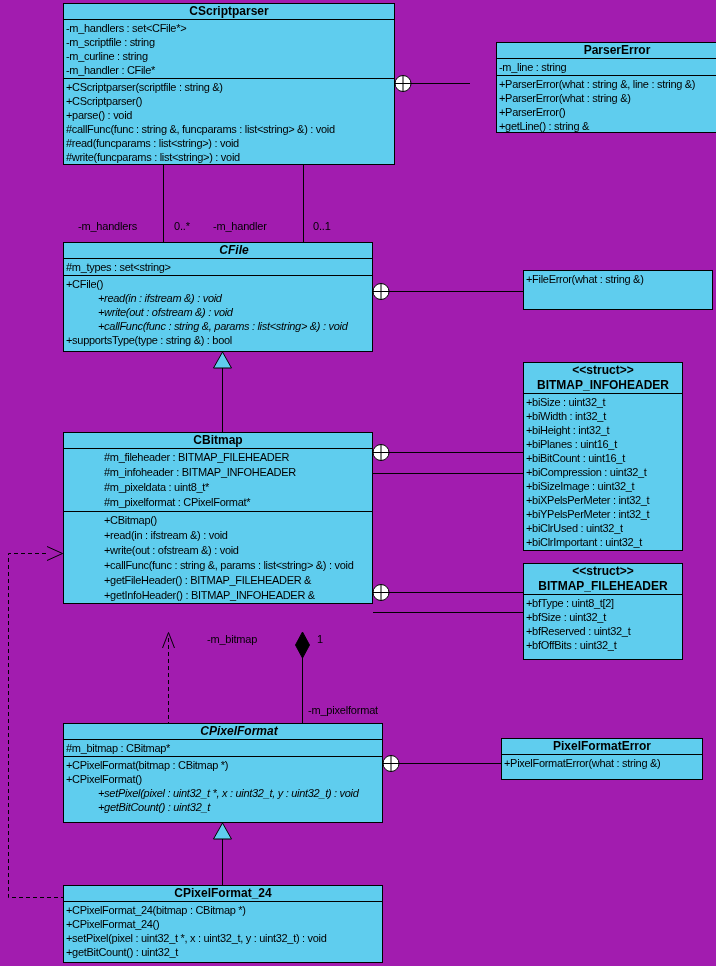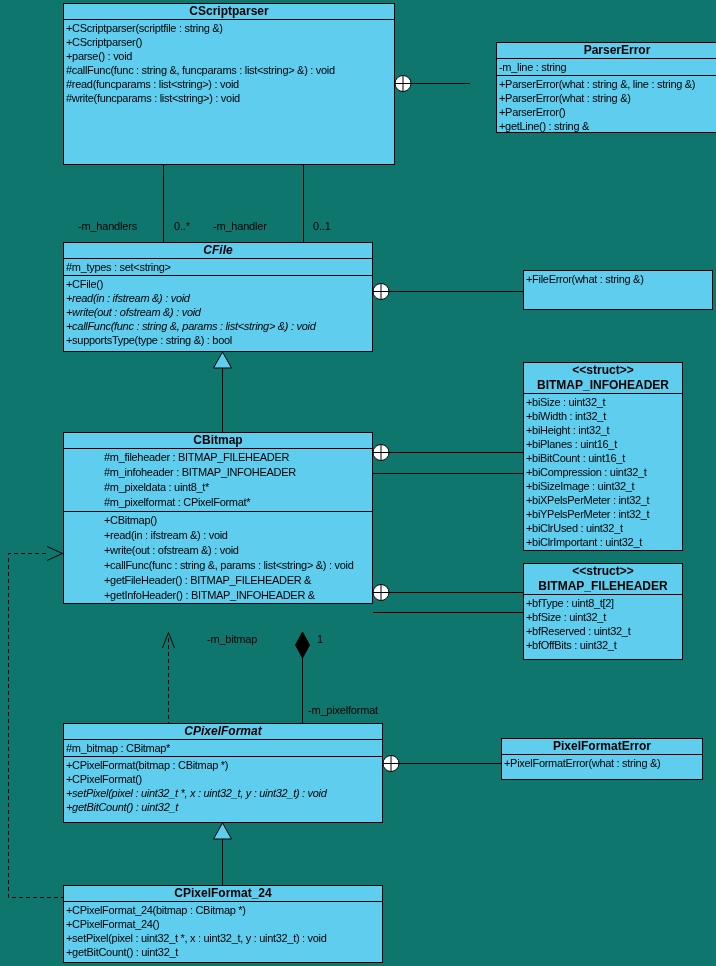--- a/index.html
+++ b/index.html
@@ -1,30 +1,30 @@
 <!DOCTYPE html>
 <html><head>
 <meta charset="utf-8">
 <style>
   html,body { margin:0; padding:0; background:#fff; }
   .canvas {
-    position:relative; width:716px; height:966px; background:#0f766e;
+    position:relative; width:716px; height:966px; background:#a21caf;
     font-family:"Liberation Sans", sans-serif; overflow:hidden;
   }
   svg.connectors { position:absolute; left:0; top:0; width:716px; height:966px; }
   .class-box {
     position:absolute; background:#5fcdee; border:1px solid #000;
     box-sizing:border-box; overflow:hidden;
   }
   .class-title {
     font-weight:bold; font-size:12px; text-align:center; line-height:15px;
     border-bottom:1px solid #000; white-space:nowrap;
   }
   .class-title .t-line { line-height:15px; }
-  .italic { font-style:italic; }
+  .italic { font-style:italic;padding-left:32px; }
   .compartment { font-size:11px; line-height:14px; padding:1px 2px; letter-spacing:-0.3px; }
   .compartment.attrs { border-bottom:1px solid #000; }
   .lh15 .compartment { line-height:15px;padding-left:40px; }
   .member { white-space:nowrap; }
   .edge-label { position:absolute; font-size:11px; white-space:nowrap; letter-spacing:-0.2px; }
   .edge-label.ra { text-align:left; }
 </style>
 </head>
 <body>
 
@@ -111,20 +111,26 @@
     </g>
 
     <g>
       <path d="M65,897.5 L8.5,897.5 L8.5,553.5 L46,553.5" stroke-dasharray="4 3"></path>
       <path d="M47,546.5 L62.5,553.5 L47,560.5" fill="none"></path>
     </g>
   </svg>
 
   <div class="class-box" style="left:63px;top:3px;width:332px;height:162px">
     <div class="class-title">CScriptparser</div>
+    <div class="compartment attrs">
+        <div class="member">-m_handlers : set&lt;CFile*&gt;</div>
+        <div class="member">-m_scriptfile : string</div>
+        <div class="member">-m_curline : string</div>
+        <div class="member">-m_handler : CFile*</div>
+      </div>
     <div class="compartment methods">
         <div class="member">+CScriptparser(scriptfile : string &amp;)</div>
         <div class="member">+CScriptparser()</div>
         <div class="member">+parse() : void</div>
         <div class="member">#callFunc(func : string &amp;, funcparams : list&lt;string&gt; &amp;) : void</div>
         <div class="member">#read(funcparams : list&lt;string&gt;) : void</div>
         <div class="member">#write(funcparams : list&lt;string&gt;) : void</div>
       </div>
   </div>
 

